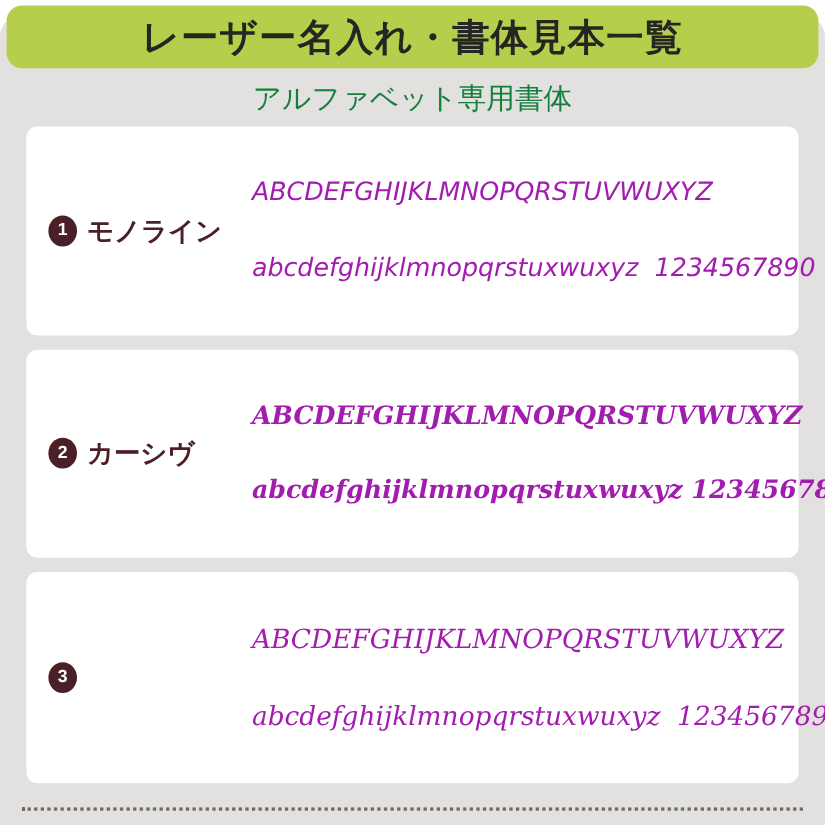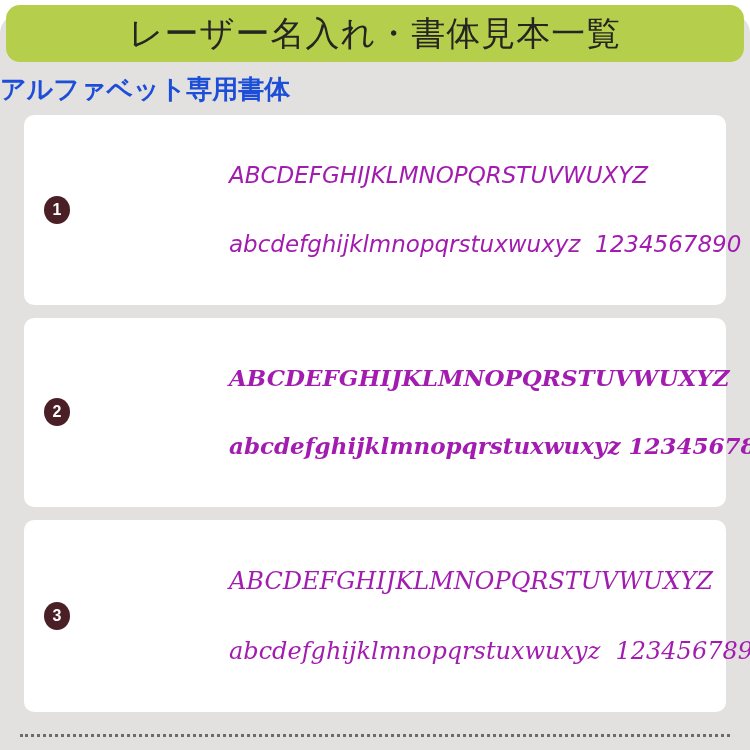--- a/index.html
+++ b/index.html
@@ -29,29 +29,30 @@
     margin: 5px 6px 0 6px;
     height: 57px;
     background: #b5cf4d;
     border-radius: 14px;
     display: flex;
     align-items: center;
     justify-content: center;
   }
   .banner-title {
     font-size: 34px;
-    font-weight: normal;
+    font-weight: bold;
     color: #252521;
     letter-spacing: 1px;
   }
 
   
   .section-title {
-    color: #1d4ed8;
-    font-weight: bold;
+    text-align: center;
+    color: #15803d;
+    font-weight: normal;
   }
   .section-title.alpha {
     font-size: 26px;
     margin: 10px 0 8px 0;
   }
   .section-title.jp {
     font-size: 29px;
     letter-spacing: -1px;
     margin: 6px 8px 8px 8px;
     white-space: nowrap;
@@ -136,30 +137,32 @@
 
     <div class="banner">
       <span class="banner-title">レーザー名入れ・書体見本一覧</span>
     </div>
 
     <div class="section-title alpha">アルファベット専用書体</div>
 
     <div class="card">
       <div class="row-left">
         <span class="badge">1</span>
+        <span class="row-label">モノライン</span>
       </div>
       <div class="samples font-monoline">
         <div class="sample-line">ABCDEFGHIJKLMNOPQRSTUVWUXYZ</div>
         <div class="sample-line">abcdefghijklmnopqrstuxwuxyz  1234567890</div>
       </div>
     </div>
 
     <div class="card">
       <div class="row-left">
         <span class="badge">2</span>
+        <span class="row-label">カーシヴ</span>
       </div>
       <div class="samples font-cursive">
         <div class="sample-line">ABCDEFGHIJKLMNOPQRSTUVWUXYZ</div>
         <div class="sample-line">abcdefghijklmnopqrstuxwuxyz 1234567890</div>
       </div>
     </div>
 
     <div class="card">
       <div class="row-left">
         <span class="badge">3</span>

